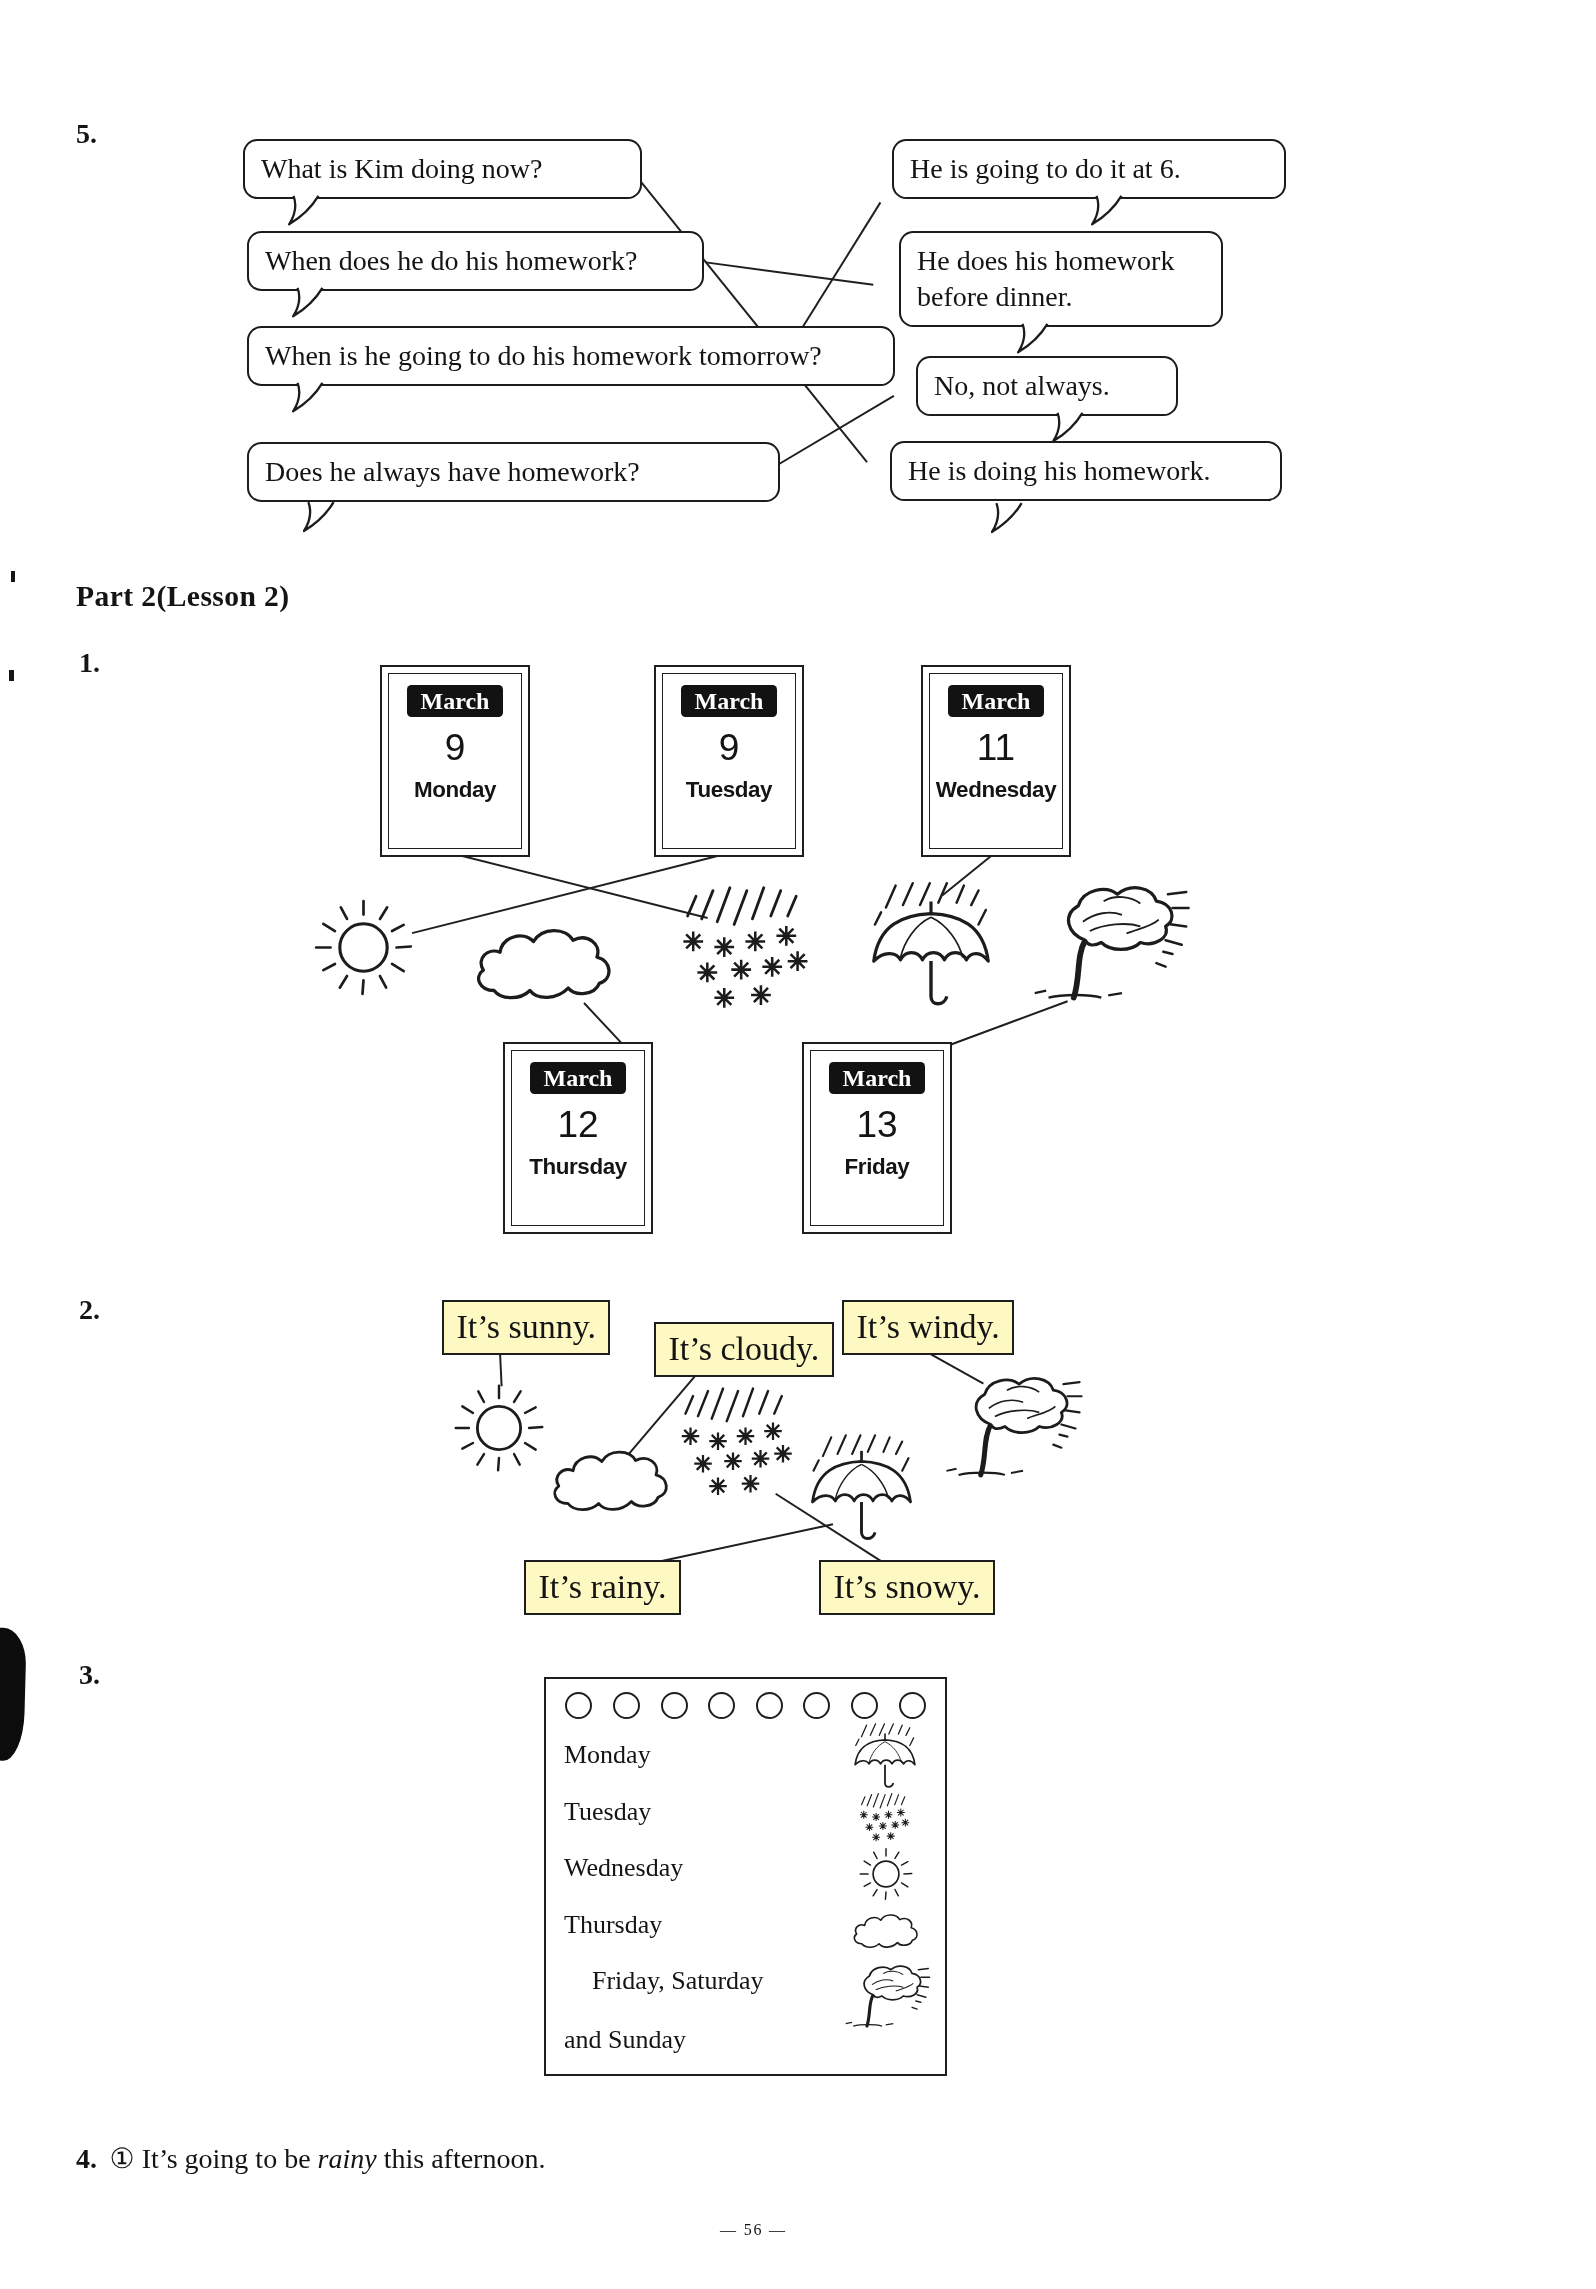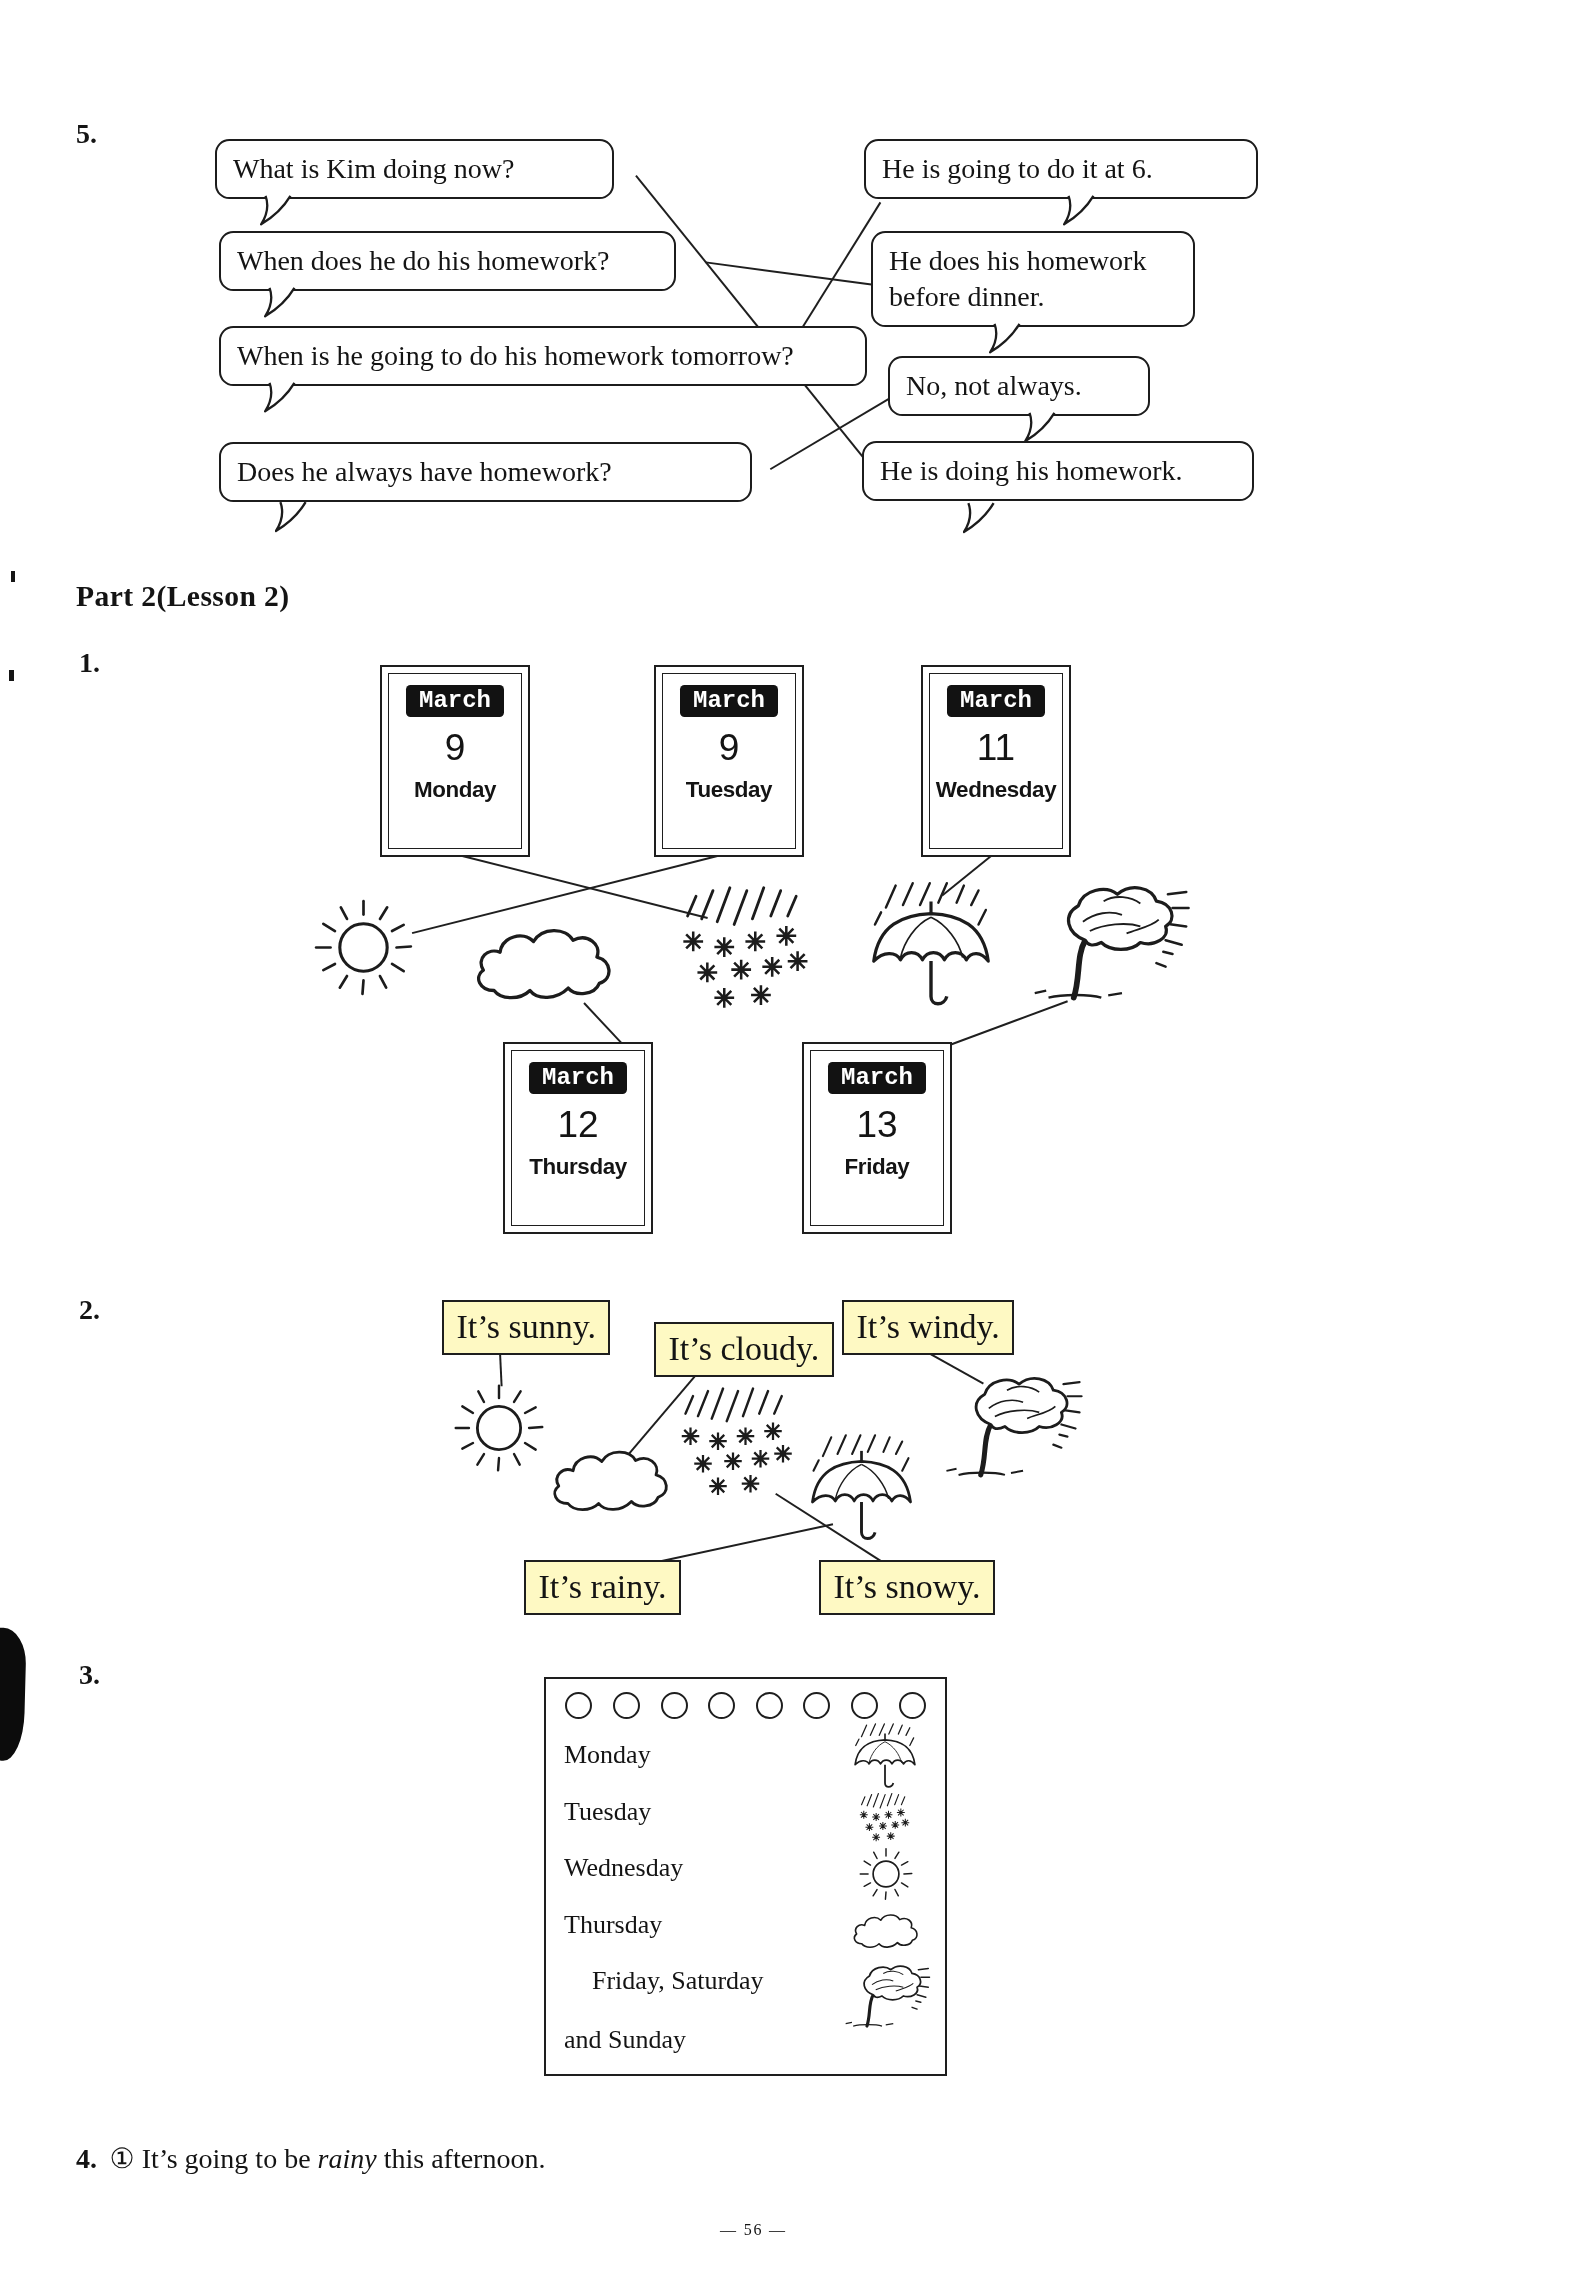--- a/index.html
+++ b/index.html
@@ -22,20 +22,21 @@
   .bubble{
     position:absolute;
     box-sizing:border-box;
     border:2.3px solid #1c1c1c;
     border-radius:14.3px;
     background:#fff;
     padding:9.9px 16px;
     font-size:28px;
     line-height:36px;
     min-height:57px;
+    margin-left:28px;
   }
   .tail{position:absolute;top:calc(100% - 1.8px);left:43px;width:36px;height:32px;}
   .tail path{fill:#fff;stroke:#1c1c1c;stroke-width:2.6;stroke-linejoin:round;}
 
   
   .cal-card{
     position:absolute;
     width:150px;height:192px;
     box-sizing:border-box;
     border:2.3px solid #1e1e1e;
@@ -44,21 +45,21 @@
   }
   .cal-inner{
     box-sizing:border-box;
     border:1.8px solid #1e1e1e;
     width:100%;height:100%;
     display:flex;flex-direction:column;align-items:center;
     padding-top:10.7px;
   }
   .cal-month{
     background:#121212;color:#fff;
-    font-family:Liberation Mono, monospace;
+    font-family:Liberation Serif, serif;
     font-weight:bold;font-size:24px;line-height:30px;
     padding:0.9px 13.4px;border-radius:4.5px;
   }
   .cal-day{
     font-family:"Liberation Sans", sans-serif;
     font-size:37px;line-height:41px;margin-top:10.7px;
   }
   .cal-weekday{
     font-family:"Liberation Sans", sans-serif;
     font-weight:bold;font-size:22.4px;margin-top:9px;

